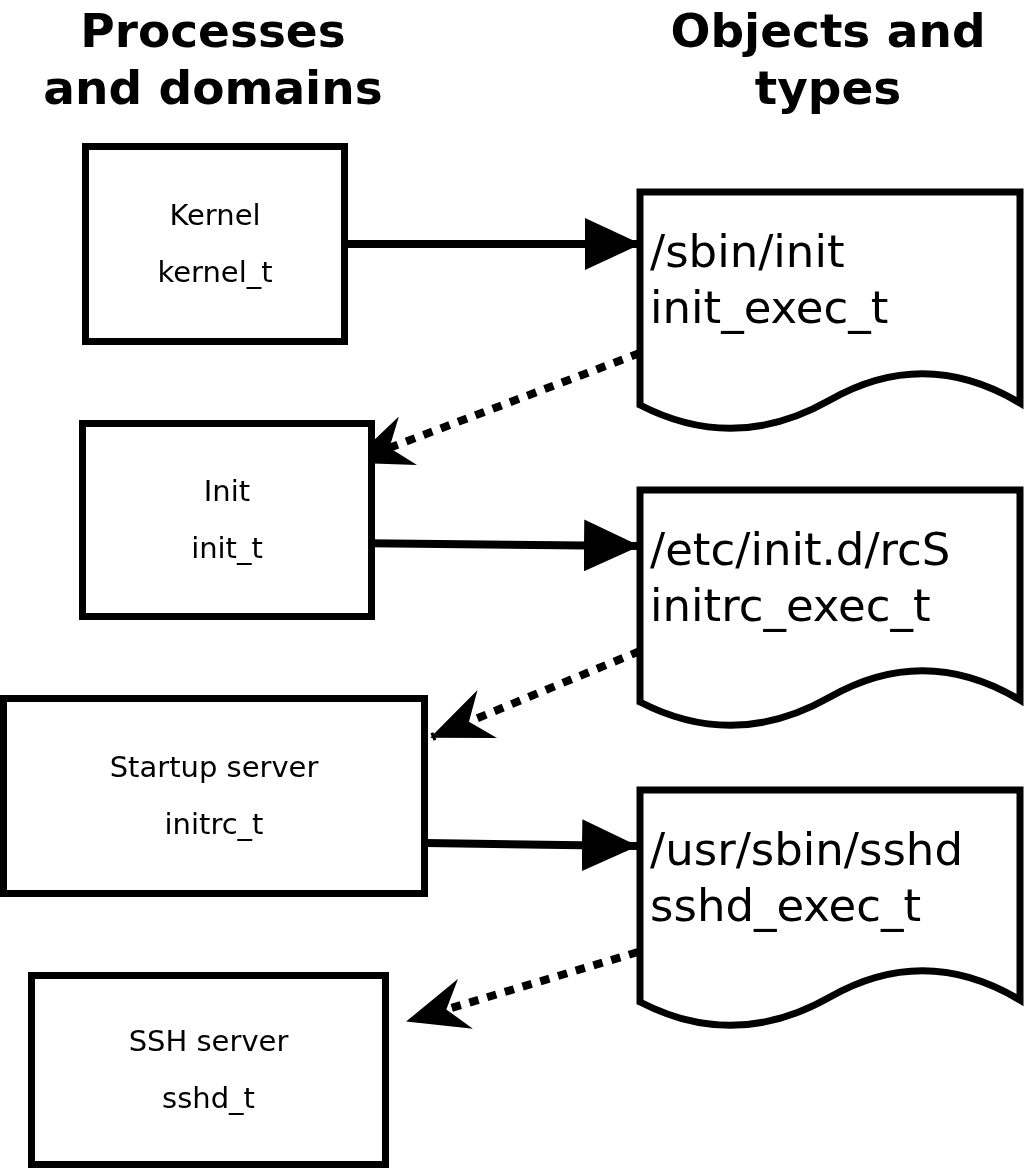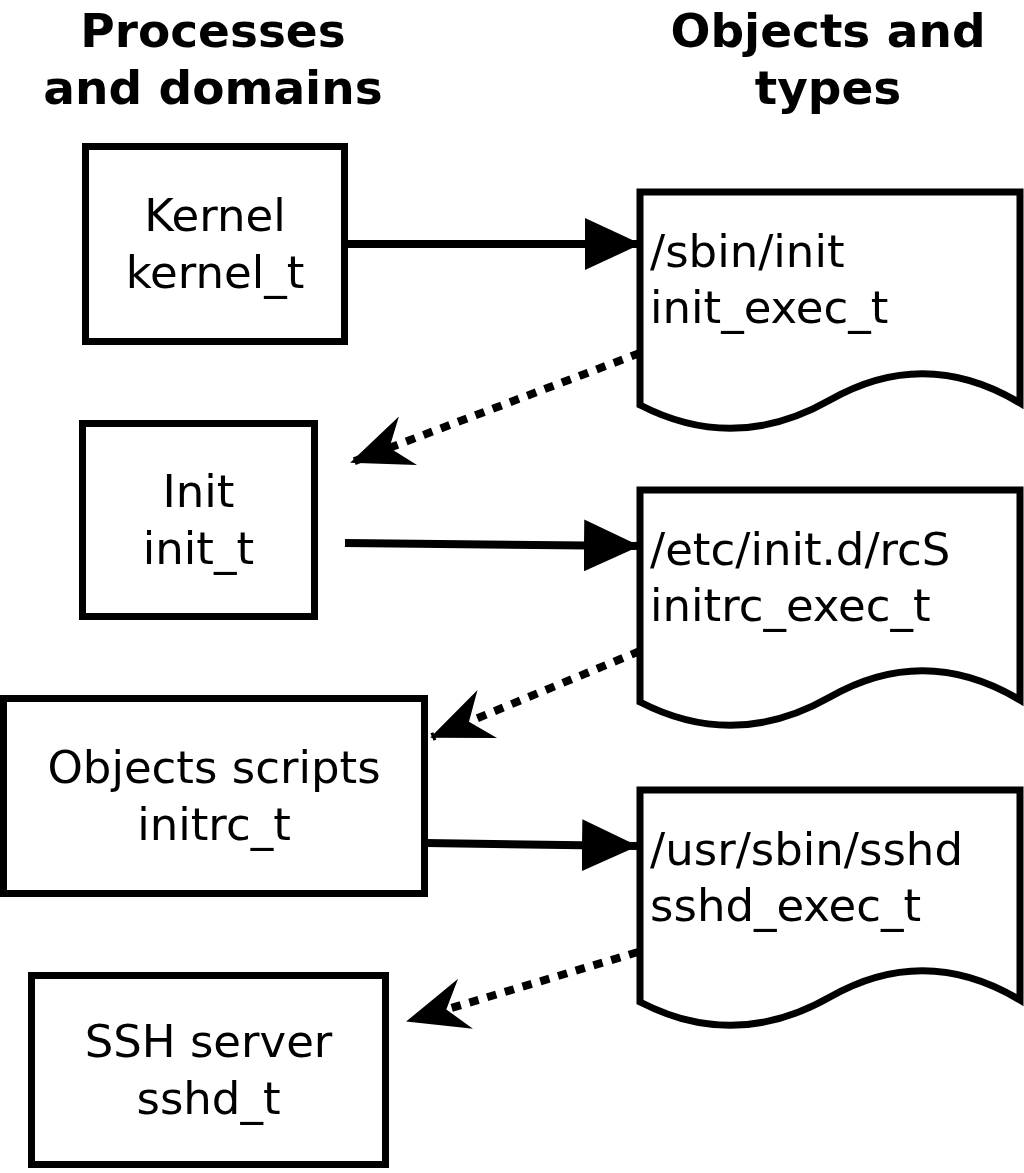--- a/index.html
+++ b/index.html
@@ -12,24 +12,24 @@
   .hdr {
     position:absolute; font-weight:bold; font-size:47px; line-height:57px;
     text-align:center; white-space:pre-line; letter-spacing:0px;
   }
   .hdr-left  { left:8px;   top:2px; width:410px; }
   .hdr-right { left:618px; top:2px; width:420px; }
   .pbox {
     position:absolute; box-sizing:border-box; border:7px solid #000000;
     background:#ffffff; display:flex; flex-direction:column;
     align-items:center; justify-content:center; text-align:center;
-    font-size:45px; line-height:57px;
+    font-size:29px; line-height:57px;
   }
   .pbox-kernel  { left:82px; top:143px;  width:266px; height:202px; }
-  .pbox-init    { left:79px; top:420px;  width:239px; height:200px; }
+  .pbox-init    { left:79px; top:420px;  width:296px; height:200px; }
   .pbox-initrc  { left:0px;  top:695px;  width:428px; height:202px; }
   .pbox-sshd    { left:28px; top:972px;  width:361px; height:196px; }
   .doctext {
     position:absolute; left:650px; width:360px; text-align:left;
     font-size:45px; line-height:56px;
   }
   .doctext-1 { top:224px; }
   .doctext-2 { top:522px; }
   .doctext-3 { top:822px; }
   .edge-label {
@@ -76,21 +76,21 @@
 
   <div class="pbox pbox-kernel">
     <span>Kernel</span>
     <span>kernel_t</span>
   </div>
   <div class="pbox pbox-init">
     <span>Init</span>
     <span>init_t</span>
   </div>
   <div class="pbox pbox-initrc">
-    <span>Objects scripts</span>
+    <span>Startup server</span>
     <span>initrc_t</span>
   </div>
   <div class="pbox pbox-sshd">
     <span>SSH server</span>
     <span>sshd_t</span>
   </div>
 
   <div class="doctext doctext-1">
     <div>/sbin/init</div>
     <div>init_exec_t</div>

